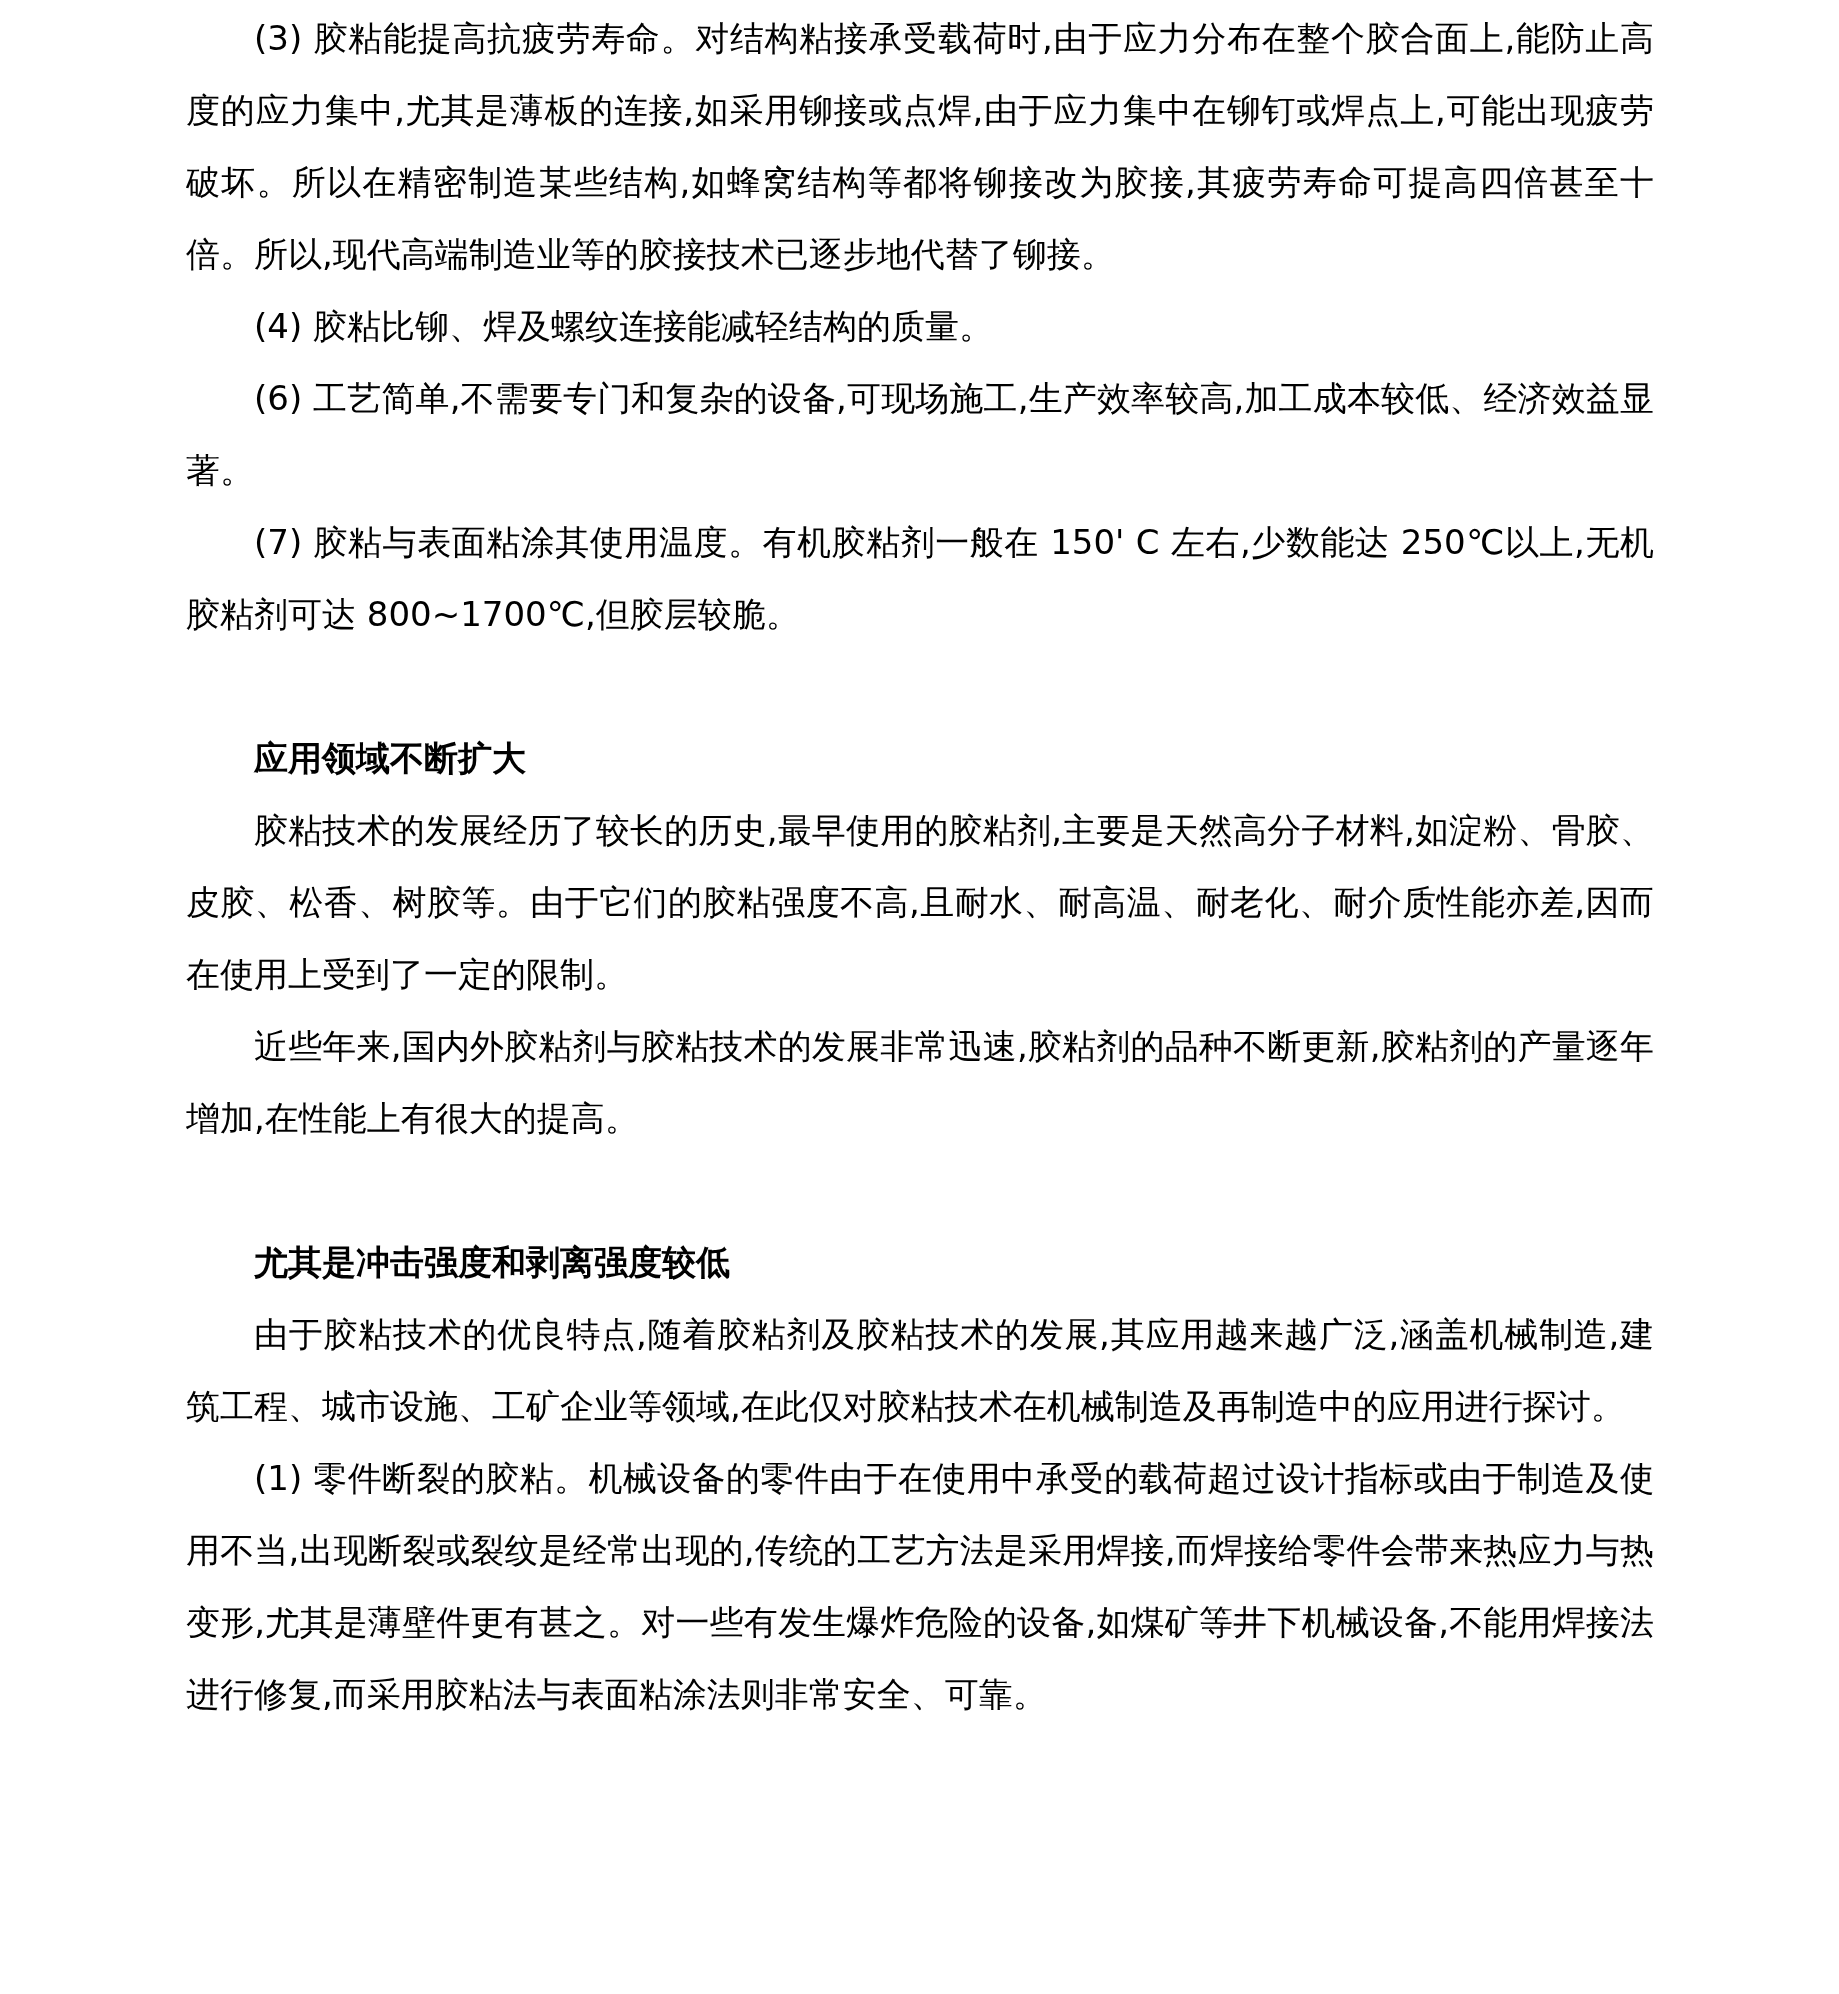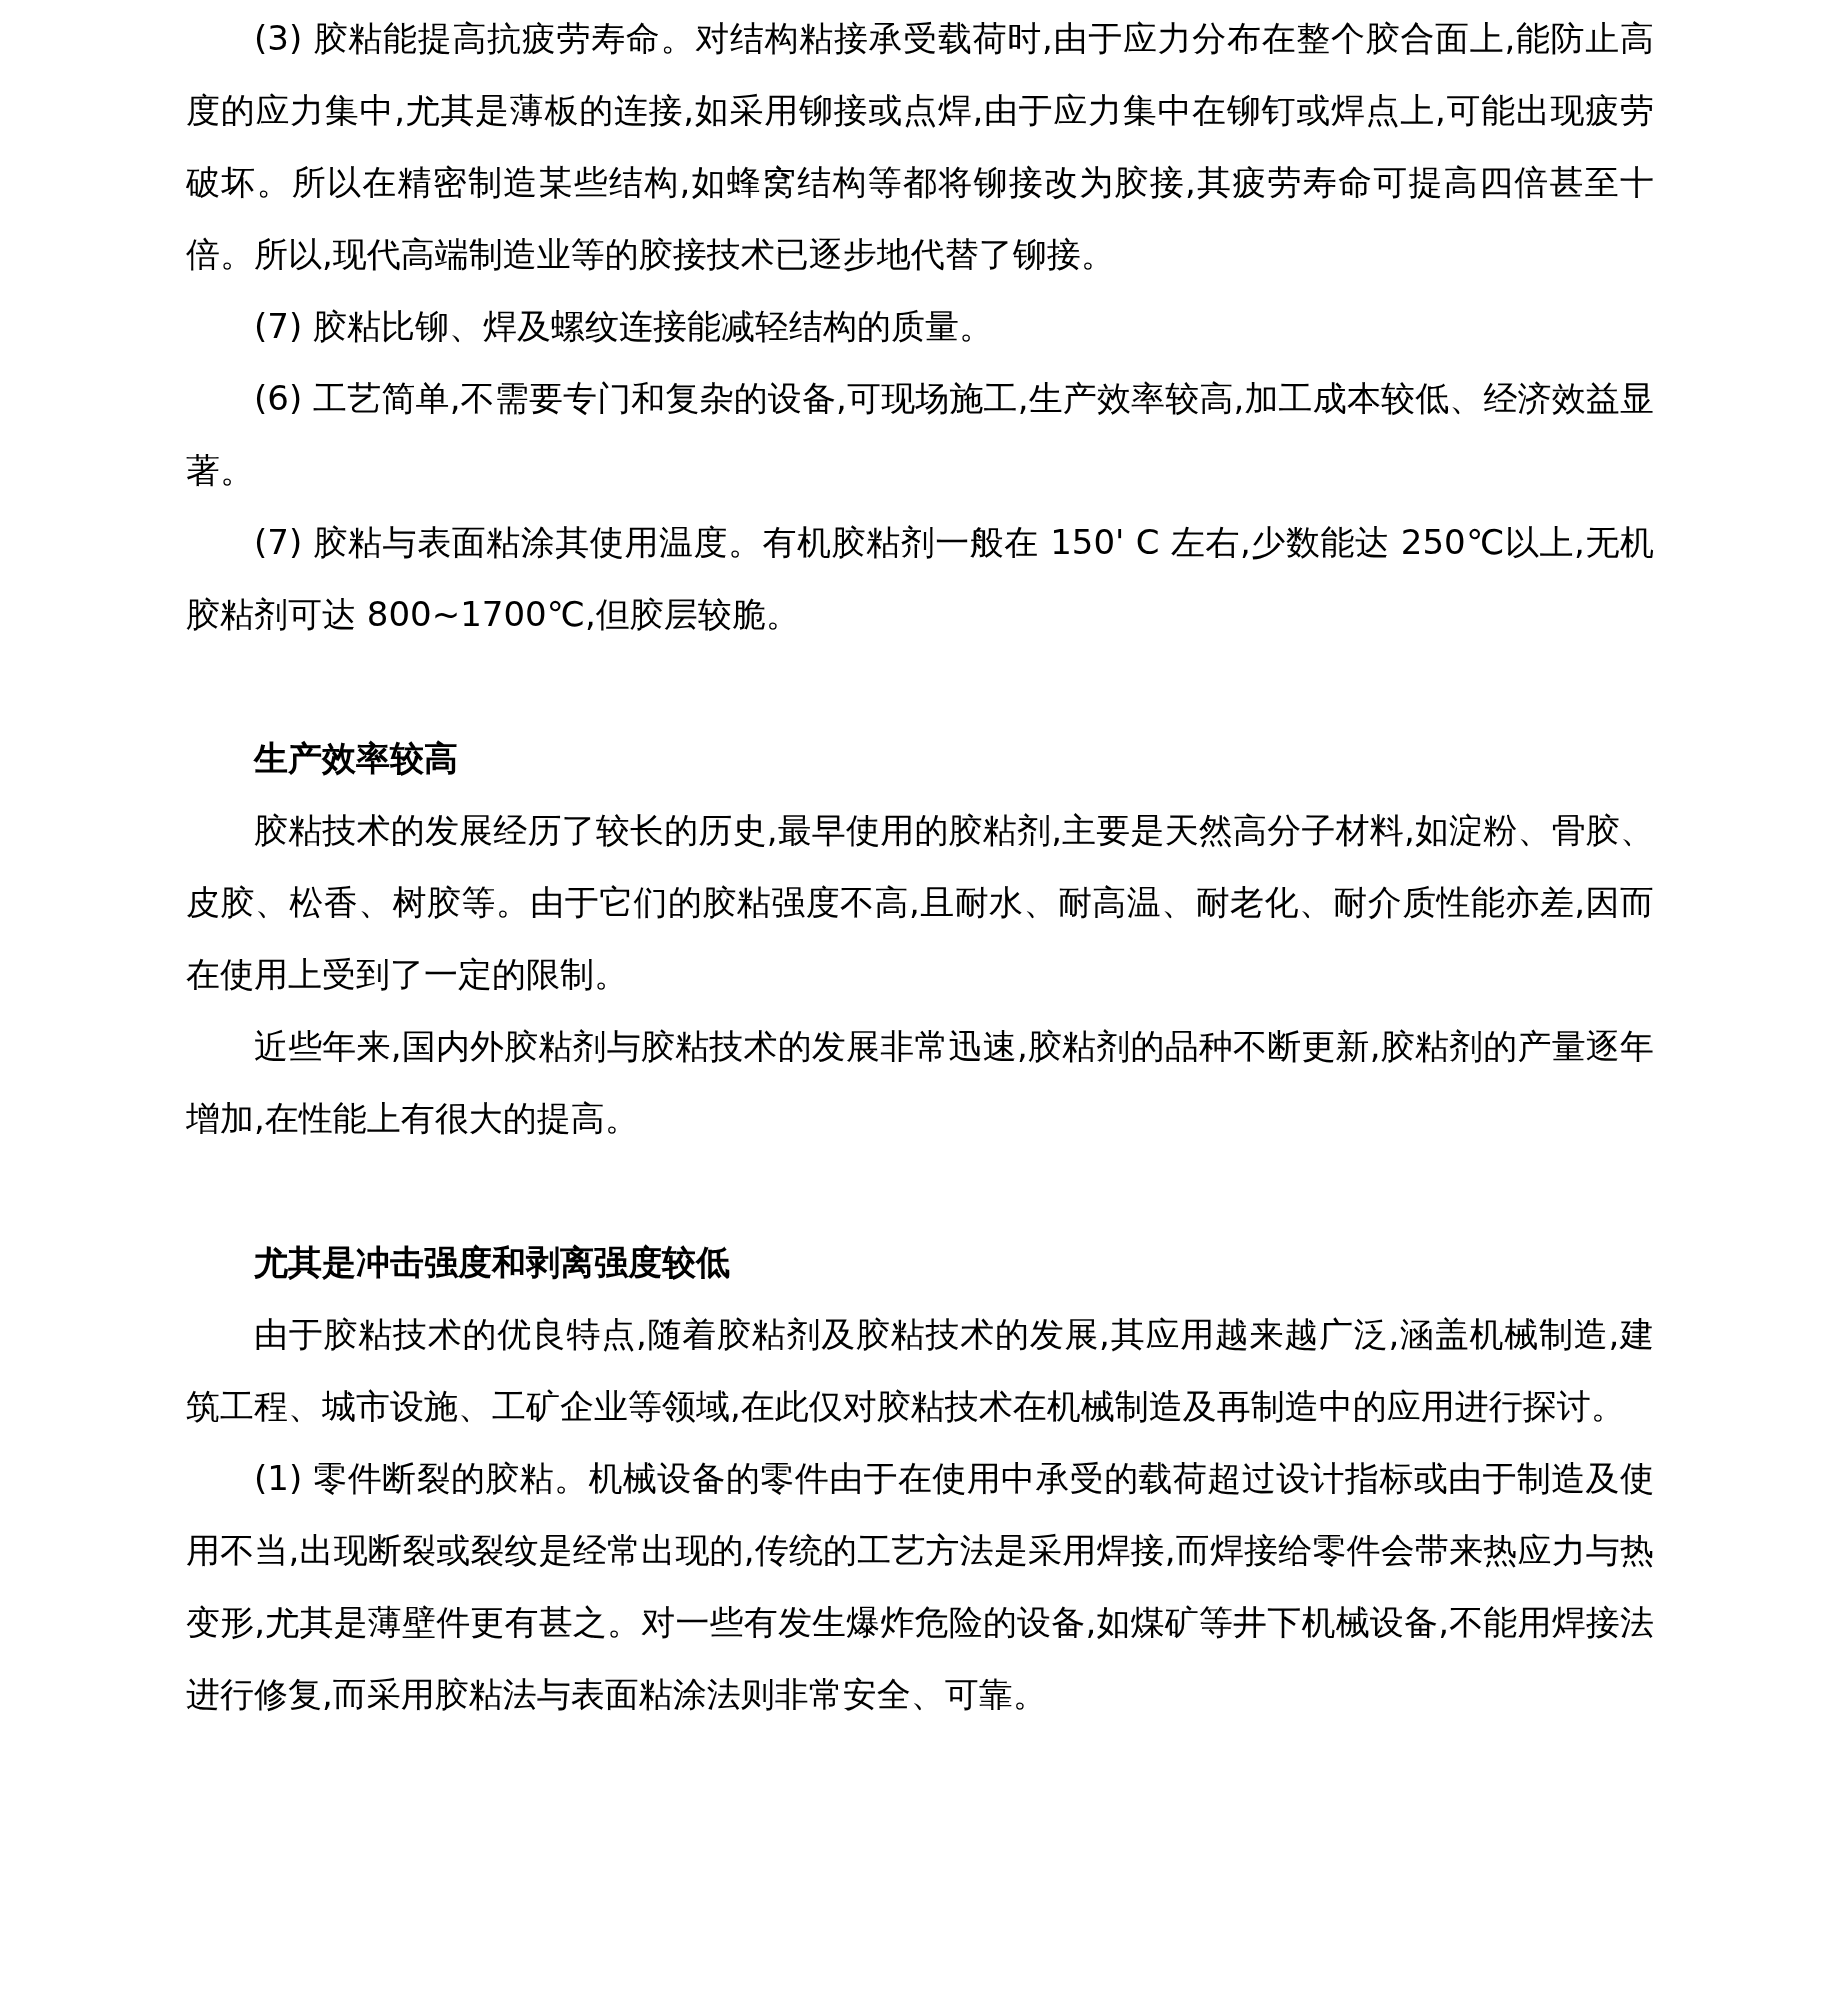--- a/index.html
+++ b/index.html
@@ -34,23 +34,23 @@
     line-height: 72px;
     text-indent: 2em;
     font-weight: 700;
   }
 </style>
 </head>
 <body>
 
 <div class="page">
   <p class="para">(3) 胶粘能提高抗疲劳寿命。对结构粘接承受载荷时,由于应力分布在整个胶合面上,能防止高度的应力集中,尤其是薄板的连接,如采用铆接或点焊,由于应力集中在铆钉或焊点上,可能出现疲劳破坏。所以在精密制造某些结构,如蜂窝结构等都将铆接改为胶接,其疲劳寿命可提高四倍甚至十倍。所以,现代高端制造业等的胶接技术已逐步地代替了铆接。</p>
-  <p class="para">(7) 胶粘比铆、焊及螺纹连接能减轻结构的质量。</p>
+  <p class="para">(4) 胶粘比铆、焊及螺纹连接能减轻结构的质量。</p>
   <p class="para">(6) 工艺简单,不需要专门和复杂的设备,可现场施工,生产效率较高,加工成本较低、经济效益显著。</p>
   <p class="para">(7) 胶粘与表面粘涂其使用温度。有机胶粘剂一般在 150' C 左右,少数能达 250℃以上,无机胶粘剂可达 800~1700℃,但胶层较脆。</p>
-  <h2 class="heading">生产效率较高</h2>
+  <h2 class="heading">应用领域不断扩大</h2>
   <p class="para">胶粘技术的发展经历了较长的历史,最早使用的胶粘剂,主要是天然高分子材料,如淀粉、骨胶、皮胶、松香、树胶等。由于它们的胶粘强度不高,且耐水、耐高温、耐老化、耐介质性能亦差,因而在使用上受到了一定的限制。</p>
   <p class="para">近些年来,国内外胶粘剂与胶粘技术的发展非常迅速,胶粘剂的品种不断更新,胶粘剂的产量逐年增加,在性能上有很大的提高。</p>
   <h2 class="heading">尤其是冲击强度和剥离强度较低</h2>
   <p class="para">由于胶粘技术的优良特点,随着胶粘剂及胶粘技术的发展,其应用越来越广泛,涵盖机械制造,建筑工程、城市设施、工矿企业等领域,在此仅对胶粘技术在机械制造及再制造中的应用进行探讨。</p>
   <p class="para">(1) 零件断裂的胶粘。机械设备的零件由于在使用中承受的载荷超过设计指标或由于制造及使用不当,出现断裂或裂纹是经常出现的,传统的工艺方法是采用焊接,而焊接给零件会带来热应力与热变形,尤其是薄壁件更有甚之。对一些有发生爆炸危险的设备,如煤矿等井下机械设备,不能用焊接法进行修复,而采用胶粘法与表面粘涂法则非常安全、可靠。</p>
 </div>
 
 
 </body></html>

